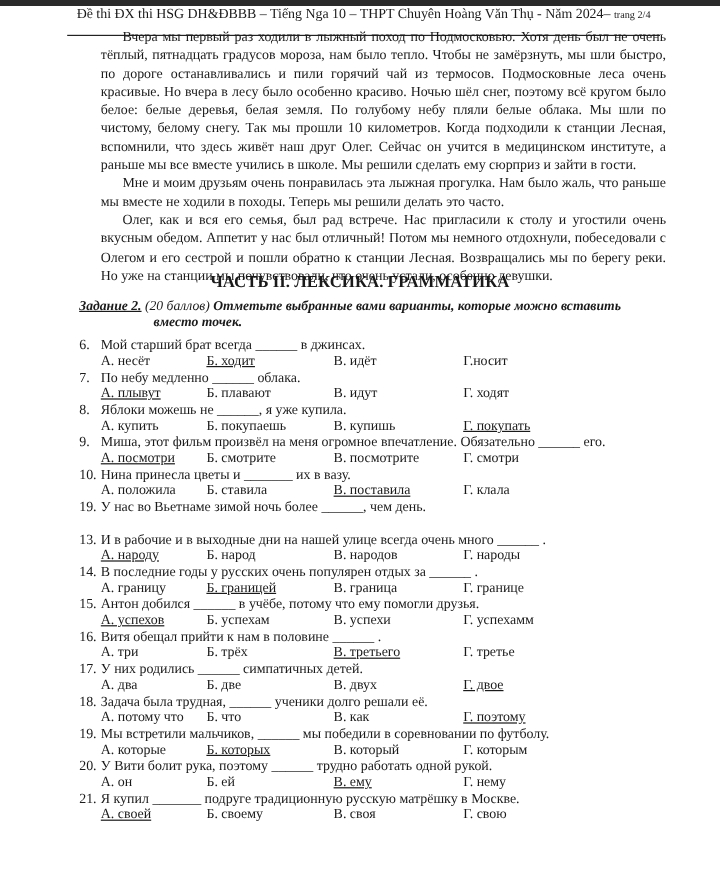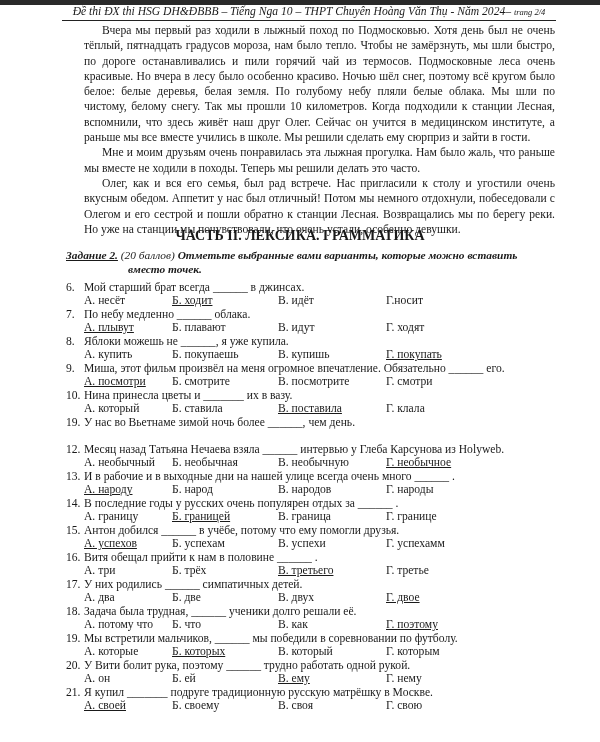--- a/index.html
+++ b/index.html
@@ -8,23 +8,23 @@
     background: #ffffff;
     font-family: "Liberation Serif", "DejaVu Serif", serif;
     color: #1a1a1a;
     position: relative;
   }
   .topbar {
     position: absolute; left: 0; top: 0; width: 600px; height: 5px;
     background: #2a2a2a;
   }
   .header {
-    position: absolute; left: 62px; top: 5px; width: 494px;
-    font-style: italic; font-size: 11.6px; line-height: 14px;
-    border-bottom: 1px solid #222; padding-bottom: 1px;
+    position: absolute; left: 56px; top: 5px; width: 494px;
+    font-size: 11.6px; line-height: 14px;
+    border-bottom: 1px solid #222; padding-bottom: 10px;
     text-align: center; white-space: nowrap;
   }
   .header .pg { font-size: 8.5px; }
   .passage {
     position: absolute; left: 84px; top: 23px; width: 471px;
     font-size: 11.6px; line-height: 15.3px; text-align: justify;
   }
   .passage p { margin: 0; text-indent: 18px; }
   .section-title {
     position: absolute; left: 0; width: 600px; top: 228px;
@@ -109,37 +109,28 @@
       <div class="opts">
         <span class="opt c0 sel">А. посмотри</span>
         <span class="opt c1">Б. смотрите</span>
         <span class="opt c2">В. посмотрите</span>
         <span class="opt c3">Г. смотри</span>
       </div>
     </div>
     <div class="q">
       <div class="q-text"><span class="q-num">10.</span><span>Нина принесла цветы и _______ их в вазу.</span></div>
       <div class="opts">
-        <span class="opt c0">А. который</span>
+        <span class="opt c0">А. положила</span>
         <span class="opt c1">Б. ставила</span>
         <span class="opt c2 sel">В. поставила</span>
         <span class="opt c3">Г. клала</span>
       </div>
     </div>
     <div class="q">
       <div class="q-text"><span class="q-num">19.</span><span>У нас во Вьетнаме зимой ночь более ______, чем день.</span></div>
-    </div>
-    <div class="q">
-      <div class="q-text"><span class="q-num">12.</span><span>Месяц назад Татьяна Нечаева взяла ______ интервью у Глеба Карсунова из Holyweb.</span></div>
-      <div class="opts">
-        <span class="opt c0">А. необычный</span>
-        <span class="opt c1">Б. необычная</span>
-        <span class="opt c2">В. необычную</span>
-        <span class="opt c3 sel">Г. необычное</span>
-      </div>
     </div>
     <div class="q">
       <div class="q-text"><span class="q-num">13.</span><span>И в рабочие и в выходные дни на нашей улице всегда очень много  ______ .</span></div>
       <div class="opts">
         <span class="opt c0 sel">А. народу</span>
         <span class="opt c1">Б. народ</span>
         <span class="opt c2">В. народов</span>
         <span class="opt c3">Г. народы</span>
       </div>
     </div>

